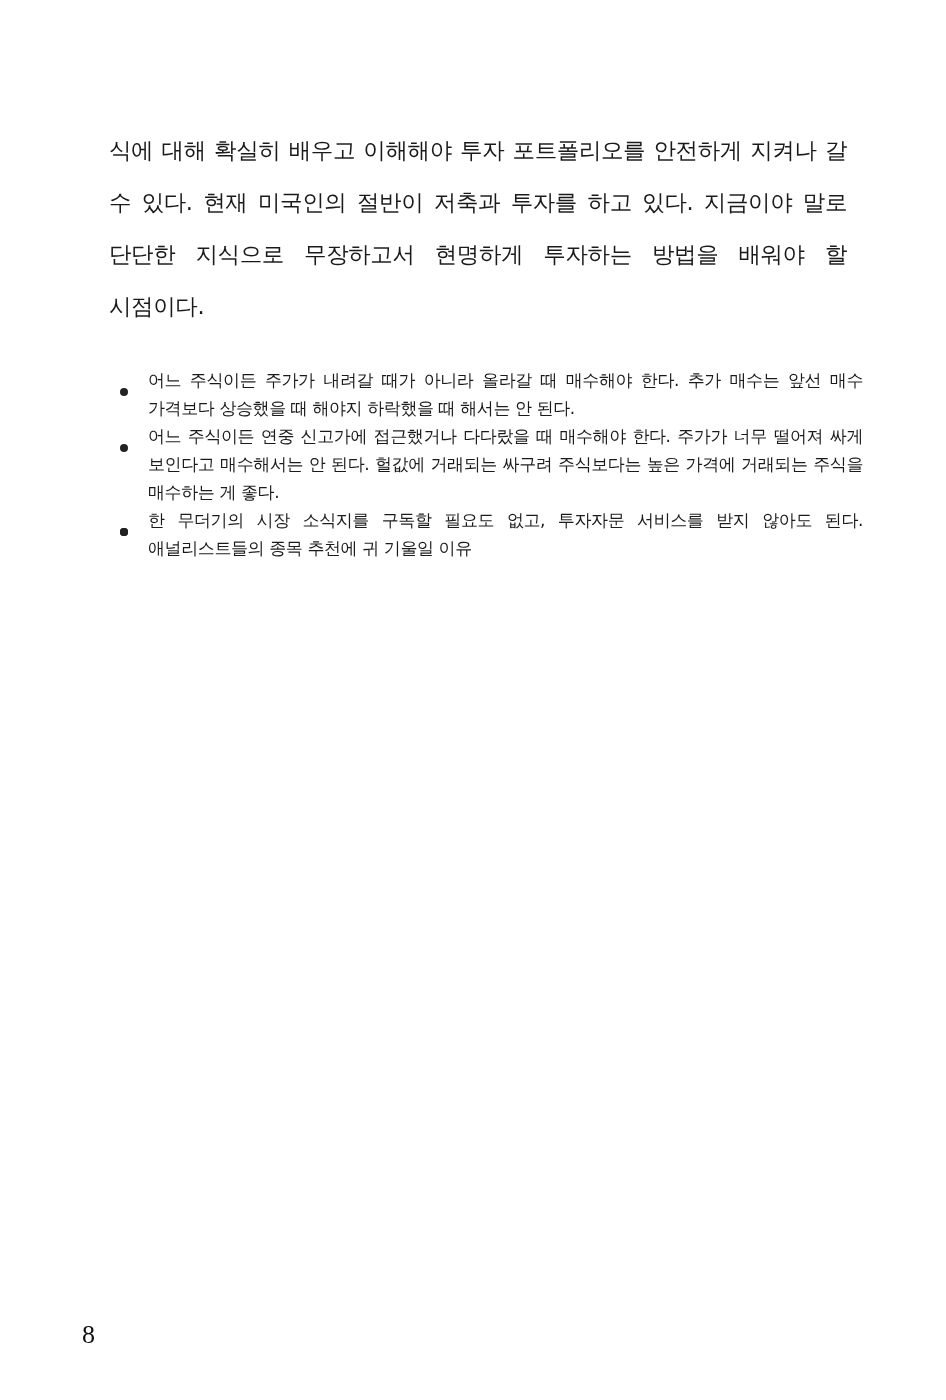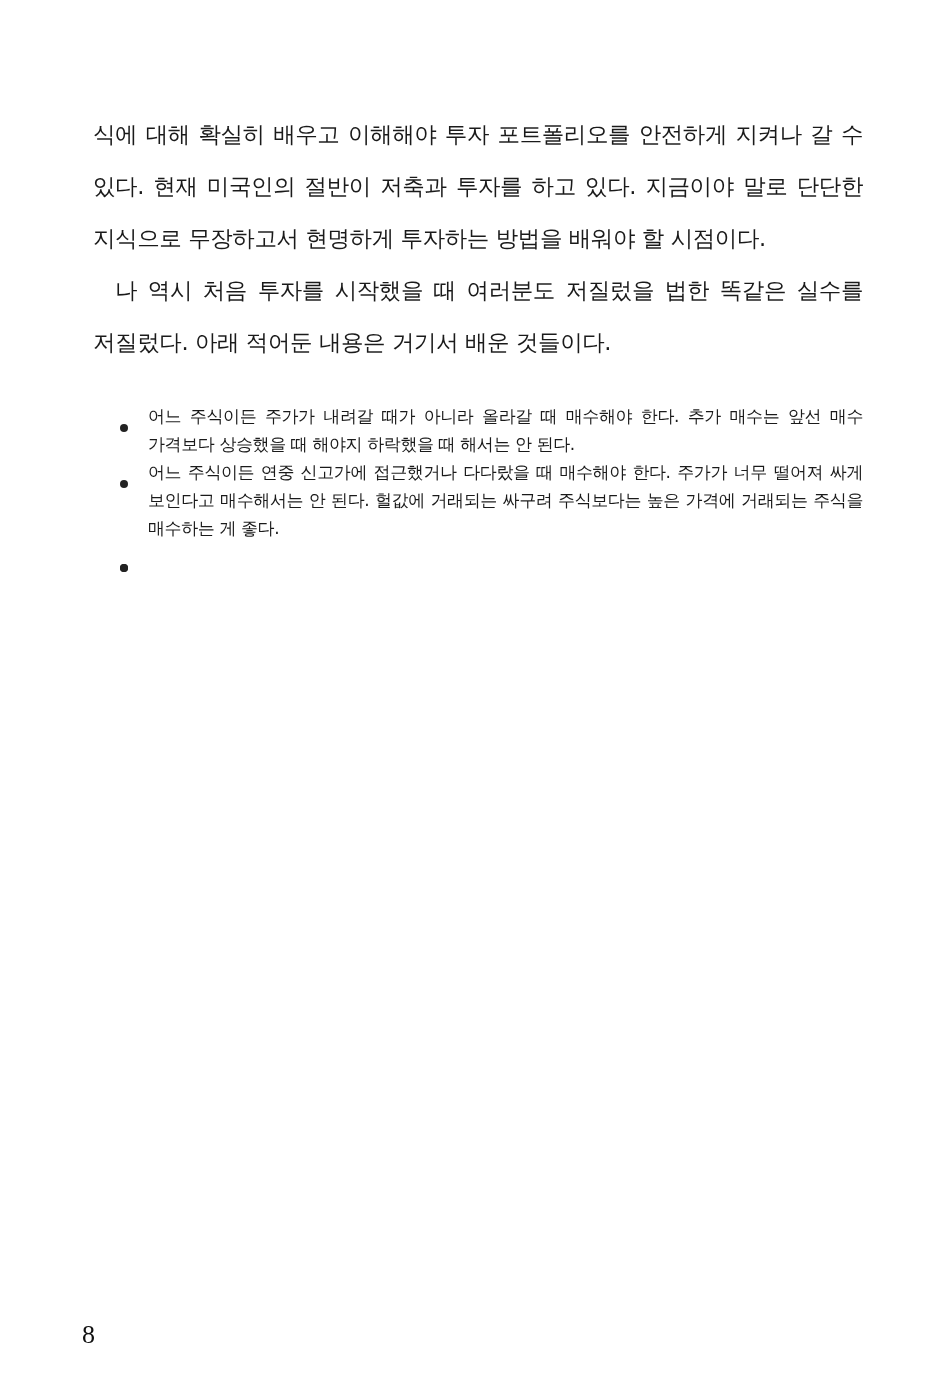--- a/index.html
+++ b/index.html
@@ -15,21 +15,21 @@
     font-family: "DejaVu Sans", "Liberation Sans", sans-serif;
     color: #1a1a1a;
   }
   .page {
     position: absolute;
     left: 93px;
     top: 108px;
     width: 770px;
   }
   .para {
-    margin: 0;
+    margin: 16px;
     font-size: 22.5px;
     line-height: 52px;
     letter-spacing: -0.4px;
     text-align: justify;
     text-align-last: left;
     word-break: keep-all;
   }
   .para.indent {
     text-indent: 22px;
   }
@@ -67,33 +67,36 @@
     font-family: "Liberation Serif", "DejaVu Serif", serif;
     font-size: 26px;
     color: #111;
   }
 </style>
 </head>
 <body>
 
 <div class="page">
   <p class="para">식에 대해 확실히 배우고 이해해야 투자 포트폴리오를 안전하게 지켜나 갈 수 있다. 현재 미국인의 절반이 저축과 투자를 하고 있다. 지금이야 말로 단단한 지식으로 무장하고서 현명하게 투자하는 방법을 배워야 할 시점이다.</p>
-  <p class="para indent">나 역시 처음 투자를 시작했을 때 여러분도 저질렀을 법한 똑같은 실수를 저질렀다. 아래 적어둔 내용은 거기서 배운 것들이다.</p>
 
   <ul class="bullets">
     <li class="bullet">
       <span class="bullet-dot"></span>
       <span>어느 주식이든 주가가 내려갈 때가 아니라 올라갈 때 매수해야 한다. 추가 매수는 앞선 매수 가격보다 상승했을 때 해야지 하락했을 때 해서는 안 된다.</span>
     </li>
     <li class="bullet">
       <span class="bullet-dot"></span>
       <span>어느 주식이든 연중 신고가에 접근했거나 다다랐을 때 매수해야 한다. 주가가 너무 떨어져 싸게 보인다고 매수해서는 안 된다. 헐값에 거래되는 싸구려 주식보다는 높은 가격에 거래되는 주식을 매수하는 게 좋다.</span>
     </li>
     <li class="bullet">
       <span class="bullet-dot"></span>
     </li>
     <li class="bullet">
       <span class="bullet-dot"></span>
     </li>
+    <li class="bullet">
+      <span class="bullet-dot"></span>
+      <span>한 무더기의 시장 소식지를 구독할 필요도 없고, 투자자문 서비스를 받지 않아도 된다. 애널리스트들의 종목 추천에 귀 기울일 이유</span>
+    </li>
   </ul>
 </div>
 
 <div class="page-number">8</div>
 
 </body></html>

